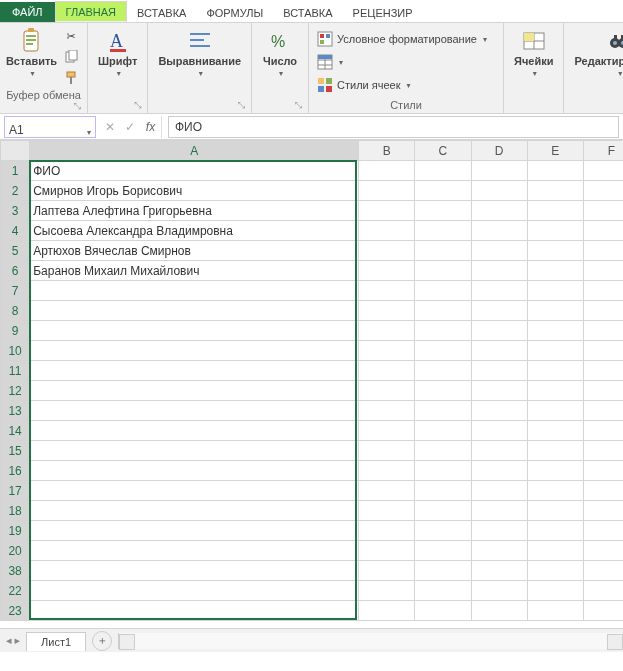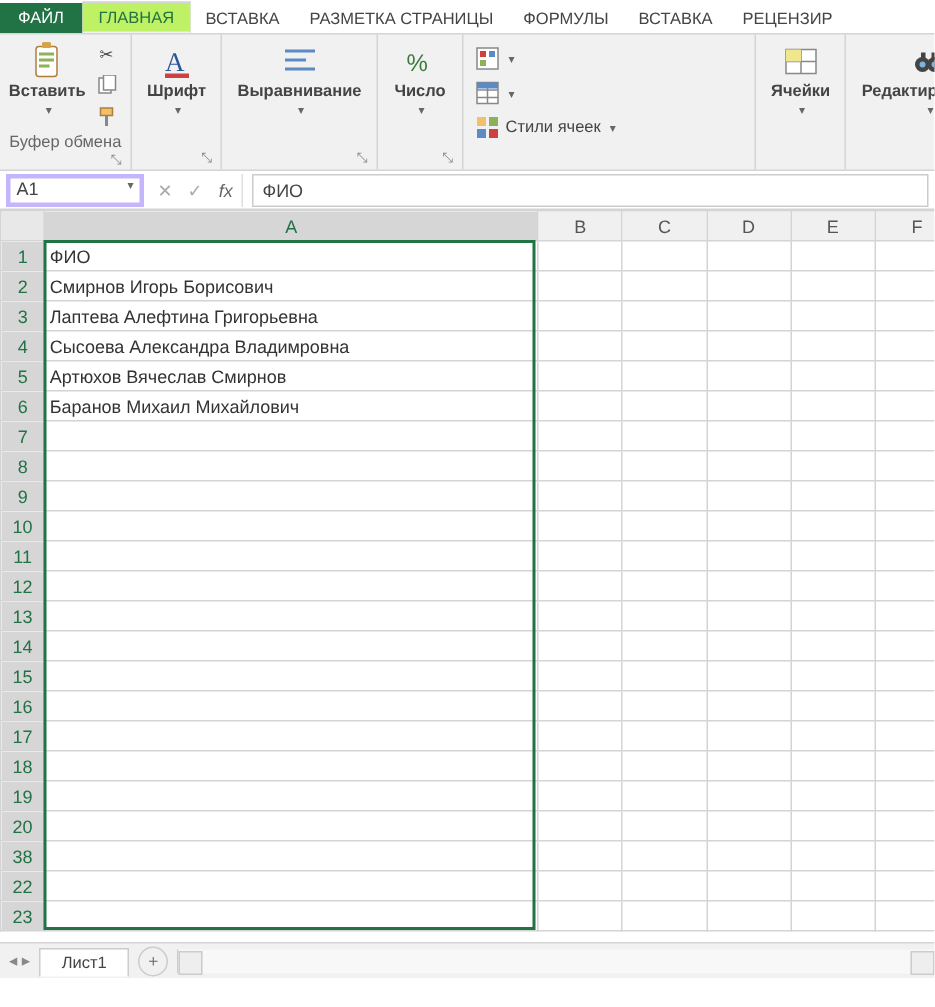--- a/index.html
+++ b/index.html
@@ -68,22 +68,22 @@
   .dd-arrow { font-size:8px; color:#666; margin-left:2px;}
   
   .formula-bar {
     display:flex; align-items:center;
     height:26px;
     border-bottom:1px solid #d4d4d4;
     background:#fff;
     font-size:12px;
   }
   .name-box {
-    width:92px; height:22px; border:3px solid #c4b5fd; margin:0 4px;
-    display:flex; align-items:flex-start; justify-content:space-between;
+    width:92px; height:22px; border:1px solid #c4b5fd; margin:0 4px;
+    display:flex; align-items:flex-end; justify-content:space-between;
     padding:0 4px; color:#444;
   }
   .fb-btn { width:20px; text-align:center; color:#aaa; cursor:pointer;}
   .fx { font-style:italic; color:#666; width:22px; text-align:center; border-right:1px solid #e0e0e0; height:22px; line-height:22px; margin-right:6px;}
   .formula-input { flex:1; border:1px solid #ccc; height:22px; padding:0 6px; margin-right:4px; display:flex; align-items:center;}
   
   .grid-wrap { height:488px; overflow:hidden; position:relative;}
   table.grid { border-collapse:collapse; table-layout:fixed; width:640px;}
   table.grid th, table.grid td {
     border:1px solid #d4d4d4;
@@ -135,21 +135,20 @@
   
   svg { display:block; }
 </style>
 </head>
 <body>
 
 <div class="tabs">
   <div class="tab tab-file">ФАЙЛ</div>
   <div class="tab tab-active">ГЛАВНАЯ</div>
   <div class="tab">ВСТАВКА</div>
-  <div class="tab">РАЗМЕТКА СТРАНИЦЫ</div>
   <div class="tab">ФОРМУЛЫ</div>
   <div class="tab">ВСТАВКА</div>
   <div class="tab">РЕЦЕНЗИР</div>
 </div>
 
 <div class="ribbon">
 
   <div class="group" style="min-width:88px">
     <div class="group-body">
       <div class="big-btn">
@@ -249,20 +248,21 @@
       <div class="small-stack" style="gap:5px; padding-top:3px;">
         <div class="small-btn">
           <span class="ic">
               <svg width="16" height="16">
                 <rect x="1" y="1" width="14" height="14" fill="#fff" stroke="#888"></rect>
                 <rect x="3" y="3" width="4" height="4" fill="#d04040"></rect>
                 <rect x="9" y="3" width="4" height="4" fill="#5b8ac6"></rect>
                 <rect x="3" y="9" width="4" height="4" fill="#8db159"></rect>
               </svg>
             </span>
+          <span>Условное форматирование</span>
           <span class="dd-arrow">▾</span>
         </div>
         <div class="small-btn">
           <span class="ic">
               <svg width="16" height="16">
                 <rect x="1" y="1" width="14" height="14" fill="#fff" stroke="#888"></rect>
                 <line x1="1" y1="6" x2="15" y2="6" stroke="#888"></line>
                 <line x1="1" y1="11" x2="15" y2="11" stroke="#888"></line>
                 <line x1="8" y1="1" x2="8" y2="15" stroke="#888"></line>
                 <rect x="1" y="1" width="14" height="4" fill="#5b8ac6"></rect>
@@ -277,20 +277,21 @@
                 <rect x="9" y="1" width="6" height="6" fill="#8db159"></rect>
                 <rect x="1" y="9" width="6" height="6" fill="#5b8ac6"></rect>
                 <rect x="9" y="9" width="6" height="6" fill="#d04040"></rect>
               </svg>
             </span>
           <span>Стили ячеек</span>
           <span class="dd-arrow">▾</span>
         </div>
       </div>
     </div>
+    <div class="group-label"><span>Стили</span></div>
   </div>
 
   <div class="group">
     <div class="group-body">
       <div class="big-btn">
         <span class="icon">
             <svg width="24" height="24">
               <rect x="2" y="4" width="20" height="16" fill="#fff" stroke="#888"></rect>
               <line x1="2" y1="12" x2="22" y2="12" stroke="#888"></line>
               <line x1="12" y1="4" x2="12" y2="20" stroke="#888"></line>

